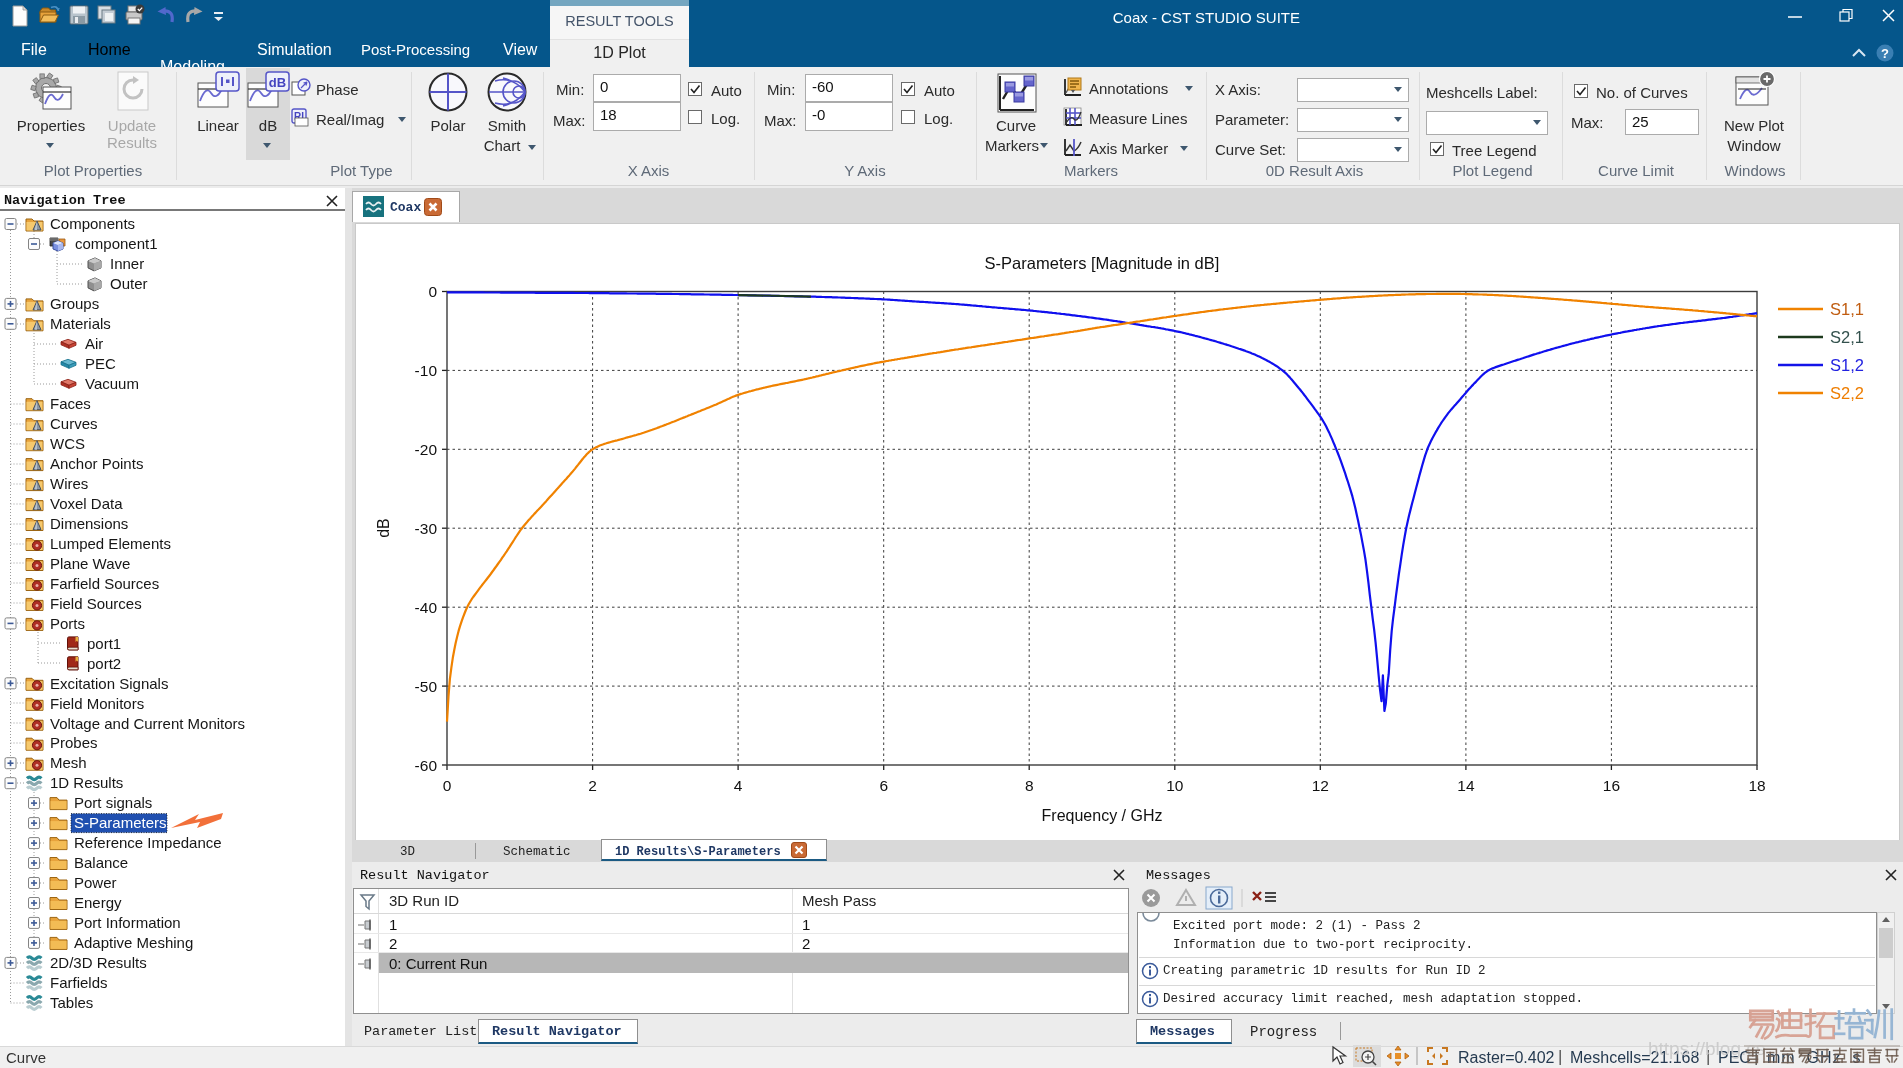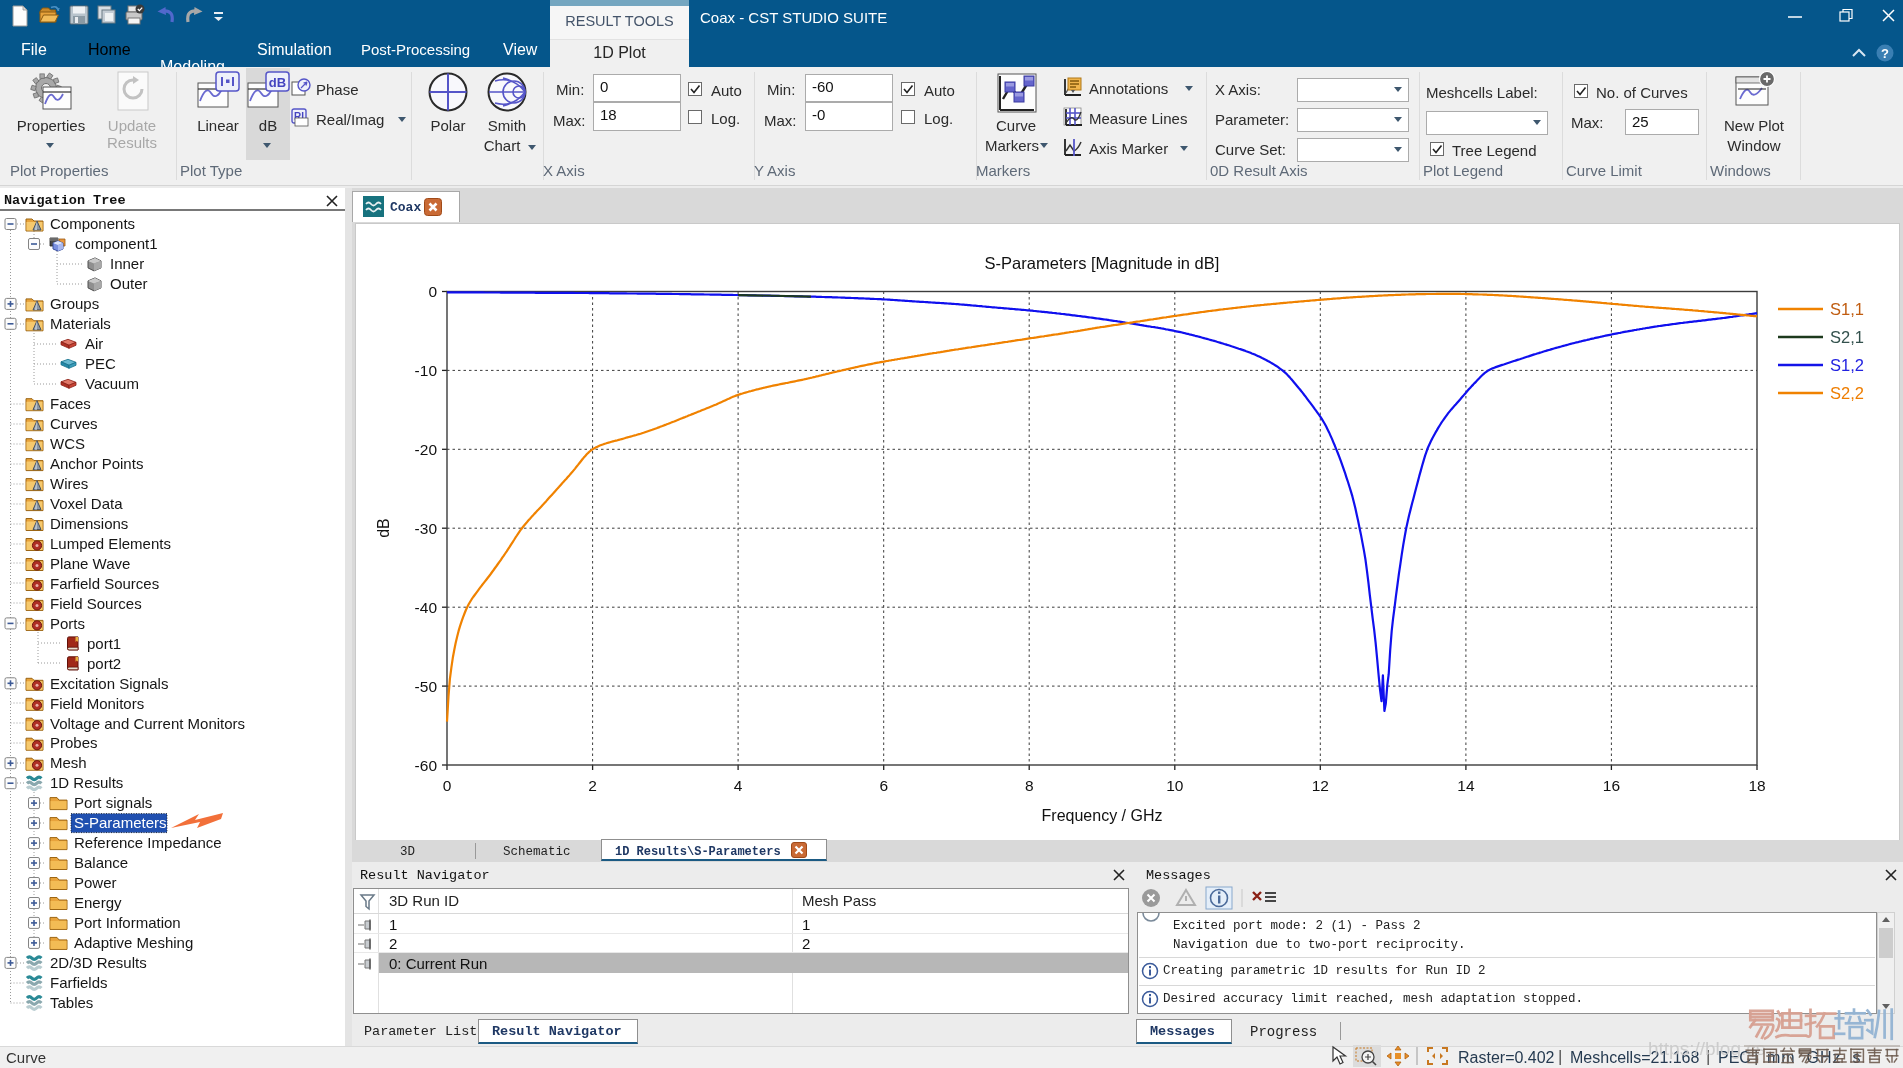--- a/index.html
+++ b/index.html
@@ -1,18 +1,18 @@
 <!DOCTYPE html>
 <html><head><meta charset="utf-8"><style>
 *{margin:0;padding:0;box-sizing:border-box}
 html,body{width:1903px;height:1068px;overflow:hidden;background:#ececec;font-family:"Liberation Sans",sans-serif}
 .abs{position:absolute}
 #app{position:relative;width:1903px;height:1068px}
 .mono{font-family:"Liberation Mono",monospace}
-.grp{position:absolute;top:162px;font-size:15px;color:#5f6a78;text-align:left;white-space:nowrap}
+.grp{position:absolute;top:162px;font-size:15px;color:#5f6a78;text-align:center;white-space:nowrap}
 .sep{position:absolute;top:72px;height:108px;width:1px;background:#dcdcdc}
 .rlab{position:absolute;font-size:15px;color:#2b2b2b}
 .inp{position:absolute;background:#fff;border:1px solid #ababab;font-size:15px;color:#111;padding:3px 0 0 6px;height:26px}
 .cb{position:absolute;width:14px;height:14px;background:#fff;border:1px solid #6a6a6a}
 .combo{position:absolute;background:#fff;border:1px solid #ababab;height:24px}
 .dar{position:absolute;width:0;height:0;border-left:4.5px solid transparent;border-right:4.5px solid transparent;border-top:5px solid #3e576e}
 .biglab{position:absolute;font-size:15px;color:#2b2b2b;text-align:center}
 </style></head><body>
 <div id="app">
 <svg width="0" height="0" style="position:absolute">
@@ -113,21 +113,21 @@
         <rect x="0" y="2" width="9" height="2" fill="#e8eef4"></rect>
         <path d="M0 7 l4.5 4 l4.5 -4 z" fill="#e8eef4"></path>
       </g>
 </svg>
     <div class="abs" style="left:21px;top:41px;font-size:16px;color:#fff;white-space:nowrap">File</div>
     <div class="abs" style="left:88px;top:41px;font-size:16px;color:#000000;white-space:nowrap">Home</div>
     <div class="abs" style="left:160px;top:58px;font-size:16px;color:#fff;white-space:nowrap">Modeling</div>
     <div class="abs" style="left:257px;top:41px;font-size:16px;color:#fff;white-space:nowrap">Simulation</div>
     <div class="abs" style="left:361px;top:41px;font-size:15px;color:#fff;white-space:nowrap">Post-Processing</div>
     <div class="abs" style="left:503px;top:41px;font-size:16px;color:#fff;white-space:nowrap">View</div>
-    <div class="abs" style="left:700px;top:9px;width:600px;text-align:left;font-size:15px;color:#fff">Coax - CST STUDIO SUITE</div>
+    <div class="abs" style="left:700px;top:9px;width:600px;text-align:right;font-size:15px;color:#fff">Coax - CST STUDIO SUITE</div>
     <svg class="abs" style="left:1780px;top:6px" width="123" height="22" viewBox="0 0 123 22">
 <line x1="8" y1="11" x2="22" y2="11" stroke="#fff" stroke-width="1.5"></line>
 <rect x="60" y="6" width="9" height="9" fill="none" stroke="#fff" stroke-width="1.2"></rect>
       <path d="M63 6 v-2.5 h9 v9 h-3" fill="none" stroke="#fff" stroke-width="1.2"></path>
 <path d="M103 4 l11 11 M114 4 l-11 11" stroke="#fff" stroke-width="1.5"></path>
 </svg>
     <svg class="abs" style="left:1845px;top:43px" width="55" height="22" viewBox="0 0 55 22">
 <path d="M8 13 l6 -6 l6 6" fill="none" stroke="#d8e6f2" stroke-width="2"></path>
 <circle cx="40" cy="10" r="8.5" fill="#3a7fb3"></circle>
       <text x="40" y="15" font-size="13" font-weight="bold" fill="#fff" text-anchor="middle" font-family="Liberation Sans">?</text>
@@ -676,21 +676,21 @@
         <line x1="125" y1="7" x2="136" y2="7"></line>
         <line x1="125" y1="11" x2="136" y2="11"></line>
         <line x1="125" y1="15" x2="136" y2="15"></line>
       </g>
 </svg>
     <div class="abs" style="left:1137px;top:912px;width:740px;height:102px;background:#fff;border:1px solid #8f8f8f"></div>
     <svg class="abs" style="left:1141px;top:913px" width="20" height="10" viewBox="0 0 20 10">
 <path d="M2 0 a8 8 0 0 0 16 0" fill="none" stroke="#7a8a9a" stroke-width="1.6"></path>
 </svg>
     <div class="abs mono" style="left:1173px;top:919px;font-size:12.5px;color:#222">Excited port mode: 2 (1) - Pass 2</div>
-    <div class="abs mono" style="left:1173px;top:938px;font-size:12.5px;color:#222">Navigation due to two-port reciprocity.</div>
+    <div class="abs mono" style="left:1173px;top:938px;font-size:12.5px;color:#222">Information due to two-port reciprocity.</div>
     <div class="abs" style="left:1139px;top:957px;width:736px;height:1px;background:#d8d8d8"></div>
     <svg class="abs" style="left:1141px;top:962px" width="18" height="18" viewBox="0 0 18 18">
 <circle cx="9" cy="9" r="7.5" fill="#fff" stroke="#3a5a9a" stroke-width="1.5"></circle>
 <rect x="8" y="4" width="2" height="2.2" fill="#3a5a9a"></rect>
       <rect x="8" y="7.5" width="2" height="6" fill="#3a5a9a"></rect>
 </svg>
     <div class="abs mono" style="left:1163px;top:964px;font-size:12.5px;color:#222">Creating parametric 1D results for Run ID 2</div>
     <div class="abs" style="left:1139px;top:985px;width:736px;height:1px;background:#d8d8d8"></div>
     <svg class="abs" style="left:1141px;top:990px" width="18" height="18" viewBox="0 0 18 18">
 <circle cx="9" cy="9" r="7.5" fill="#fff" stroke="#3a5a9a" stroke-width="1.5"></circle>

